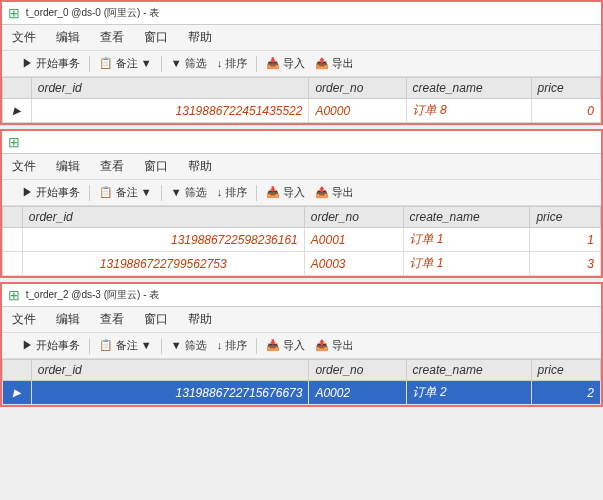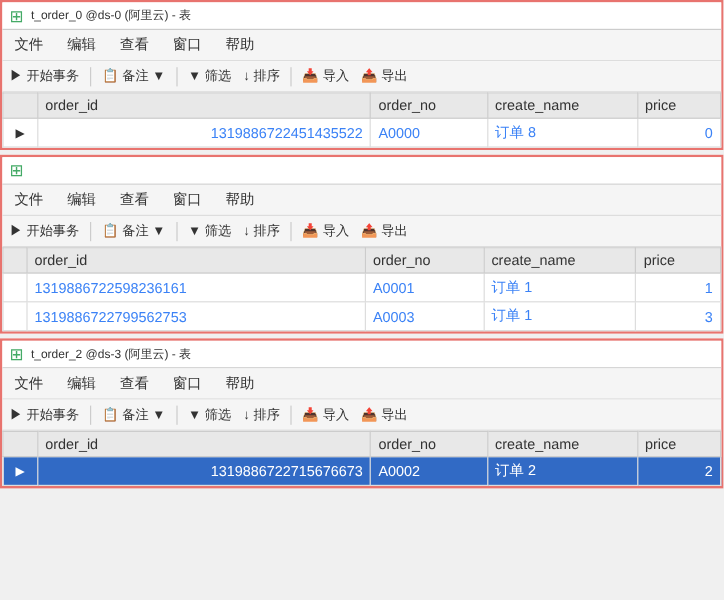--- a/index.html
+++ b/index.html
@@ -48,21 +48,21 @@
     .menu-item {
       font-size: 12px;
       color: #333;
       cursor: pointer;
       padding: 2px 4px;
     }
 
     .toolbar {
       background: #f5f5f5;
       border-bottom: 1px solid #ddd;
-      padding: 3px 2px;
+      padding: 3px 16px;
       display: flex;
       align-items: center;
       gap: 2px;
     }
 
     .toolbar-btn {
       font-size: 11px;
       color: #333;
       cursor: pointer;
       padding: 2px 4px;
@@ -79,37 +79,38 @@
       margin: 0 3px;
     }
 
     .table-area {
       background: #fff;
     }
 
     table {
       width: 100%;
       border-collapse: collapse;
+      font-style: italic;
     }
 
     th {
       background: #e8e8e8;
       border: 1px solid #ccc;
       padding: 3px 6px;
       text-align: left;
       font-weight: normal;
       font-size: 12px;
       color: #333;
     }
 
     td {
       border: 1px solid #ddd;
       padding: 3px 6px;
       font-size: 12px;
-      color: #3b82f6;
+      color: #c2410c;
     }
 
     .row-arrow {
       width: 14px;
       text-align: center;
       color: #333;
       font-size: 10px;
     }
 
     tr.selected td {
@@ -200,28 +201,28 @@
               <th class="row-arrow"></th>
               <th style="width: 200px;">order_id</th>
               <th style="width: 70px;">order_no</th>
               <th style="width: 90px;">create_name</th>
               <th style="width: 50px;">price</th>
             </tr>
           </thead>
           <tbody>
             <tr>
               <td class="row-arrow"></td>
-              <td style="">1319886722598236161</td>
+              <td style="text-align: right;">1319886722598236161</td>
               <td>A0001</td>
               <td>订单 1</td>
               <td style="text-align: right;">1</td>
             </tr>
             <tr>
               <td class="row-arrow"></td>
-              <td style="text-align: left;">1319886722799562753</td>
+              <td style="text-align: center;">1319886722799562753</td>
               <td>A0003</td>
               <td>订单 1</td>
               <td style="text-align: right;">3</td>
             </tr>
           </tbody>
         </table>
       </div>
     </div>
     <div class="window">
       <div class="title-bar">

